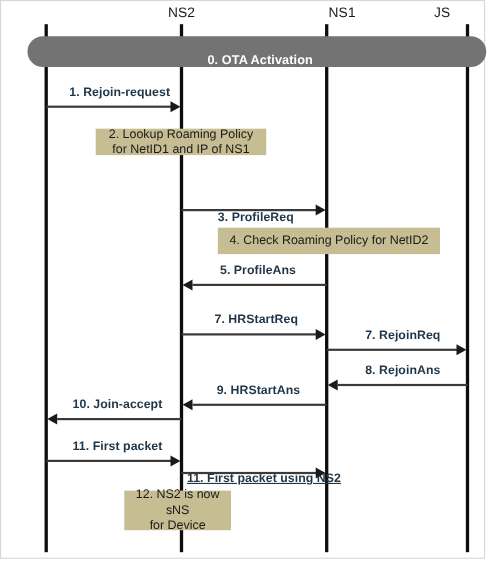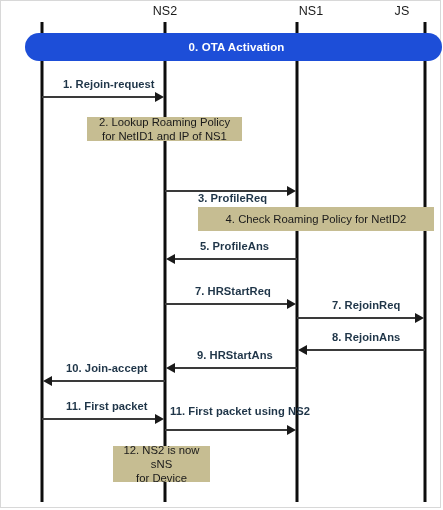--- a/index.html
+++ b/index.html
@@ -36,24 +36,24 @@
     letter-spacing: 0.1px;
   }
   .lifeline {
     position: absolute;
     width: 3px;
     background: #0d0d0d;
     transform: translateX(-1.5px);
   }
   .ota-bar {
     position: absolute;
-    background: #1d4ed8;
+    background: #737373;
     border-radius: 14px;
     display: flex;
-    align-items: center;
+    align-items: flex-end;
     justify-content: center;
   }
   .ota-bar span {
     color: #ffffff;
     font-size: 11.5px;
     font-weight: bold;
     letter-spacing: 0.1px;
     white-space: nowrap;
     margin-left: 6px;
   }
@@ -125,21 +125,21 @@
     <div>
       <div>2. Lookup Roaming Policy</div>
       <div>for NetID1 and IP of NS1</div>
     </div>
   </div>
 
   <div class="msg-label" style="left:198px; top:172px;margin-top:20px;">3. ProfileReq</div>
   <div class="msg-line" style="left:165px; top:190px; width:123px;"></div>
   <div class="arrowhead right" style="left:287px; top:186px;"></div>
 
-  <div class="note-box" style="left:198px; top:207px; width:236px; height:24px;">
+  <div class="note-box" style="left:198px; top:207px; width:202px; height:24px;">
     <div>4. Check Roaming Policy for NetID2</div>
   </div>
 
   <div class="msg-label" style="left:200px; top:240px;">5. ProfileAns</div>
   <div class="msg-line" style="left:175px; top:258px; width:122px;"></div>
   <div class="arrowhead left" style="left:166px; top:254px;"></div>
 
   <div class="msg-label" style="left:195px; top:285px;">7. HRStartReq</div>
   <div class="msg-line" style="left:165px; top:303px; width:123px;"></div>
   <div class="arrowhead right" style="left:287px; top:299px;"></div>
@@ -157,21 +157,21 @@
   <div class="arrowhead left" style="left:166px; top:363px;"></div>
 
   <div class="msg-label" style="left:66px; top:362px;">10. Join-accept</div>
   <div class="msg-line" style="left:52px; top:380px; width:113px;"></div>
   <div class="arrowhead left" style="left:43px; top:376px;"></div>
 
   <div class="msg-label" style="left:66px; top:400px;">11. First packet</div>
   <div class="msg-line" style="left:42px; top:418px; width:114px;"></div>
   <div class="arrowhead right" style="left:155px; top:414px;"></div>
 
-  <div class="msg-label" style="left:170px; top:405px;">11. First packet using NS2</div>
+  <div class="msg-label" style="left:170px; top:429px;text-decoration:underline;">11. First packet using NS2</div>
   <div class="msg-line" style="left:165px; top:429px; width:123px;"></div>
   <div class="arrowhead right" style="left:287px; top:425px;"></div>
 
   <div class="note-box" style="left:113px; top:446px; width:97px; height:36px;">
     <div>
       <div>12. NS2 is now sNS</div>
       <div>for Device</div>
     </div>
   </div>
 

